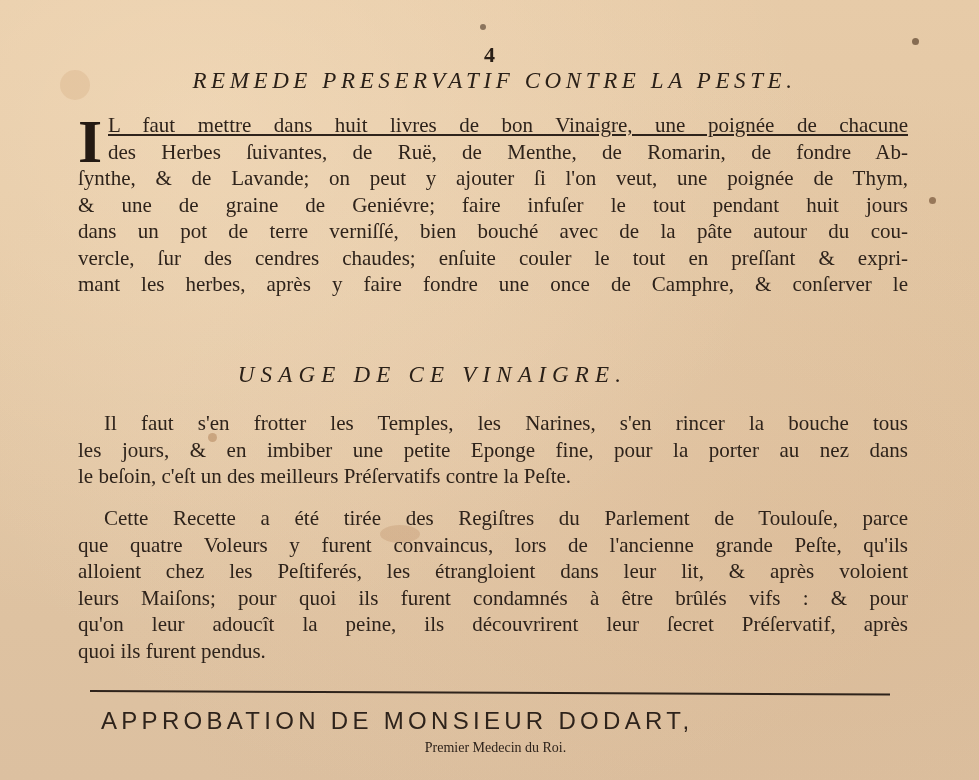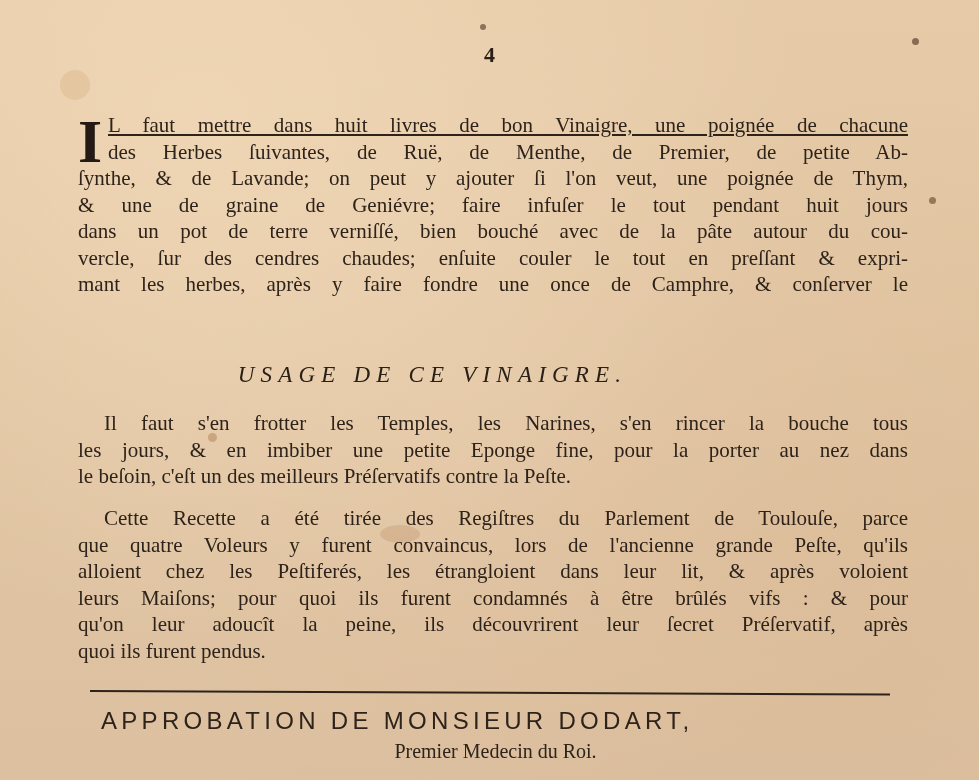--- a/index.html
+++ b/index.html
@@ -140,45 +140,46 @@
       white-space: nowrap;
       margin-left: 28px;
     }
     .approbation-sub {
       position: absolute;
       top: 740px;
       left: 0;
       width: 979px;
       text-align: center;
       font-family: "Liberation Serif", serif;
-      font-size: 20px;
+      font-size: 14px;
       color: #2e231b;
       padding-left: 12px;
       box-sizing: border-box;
     }
   </style>
 </head>
 <body>
 
 <div class="page">
 
   <div class="stain" style="left:480px;top:24px;width:6px;height:6px;background:rgba(60,40,25,0.55);"></div>
   <div class="stain" style="left:912px;top:38px;width:7px;height:7px;background:rgba(70,45,25,0.6);"></div>
   <div class="stain" style="left:929px;top:197px;width:7px;height:7px;background:rgba(90,55,30,0.55);"></div>
   <div class="stain" style="left:208px;top:433px;width:9px;height:9px;background:rgba(150,95,50,0.35);"></div>
   <div class="stain" style="left:380px;top:525px;width:40px;height:18px;background:rgba(160,100,55,0.18);"></div>
   <div class="stain" style="left:60px;top:70px;width:30px;height:30px;background:rgba(200,150,100,0.2);"></div>
 
   <div class="page-number">4</div>
 
+  <div class="title">REMEDE PRESERVATIF CONTRE LA PESTE.</div>
 
   <div class="body-text para1">
     <span class="dropcap">I</span>
     <span class="line first">L faut mettre dans huit livres de bon Vinaigre, une poignée de chacune</span>
-    <span class="line indented">des Herbes ſuivantes, de Ruë, de Menthe, de Premier, de petite Ab-</span>
+    <span class="line indented">des Herbes ſuivantes, de Ruë, de Menthe, de Romarin, de fondre Ab-</span>
     <span class="line">ſynthe, &amp; de Lavande; on peut y ajouter ſi l'on veut, une poignée de Thym,</span>
     <span class="line">&amp; une de graine de Geniévre; faire infuſer le tout pendant huit jours</span>
     <span class="line">dans un pot de terre verniſſé, bien bouché avec de la pâte autour du cou-</span>
     <span class="line">vercle, ſur des cendres chaudes; enſuite couler le tout en preſſant &amp; expri-</span>
     <span class="line">mant les herbes, après y faire fondre une once de Camphre, &amp; conſerver le</span>
   </div>
 
   <div class="subtitle">USAGE DE CE VINAIGRE.</div>
 
   <div class="body-text para2">

